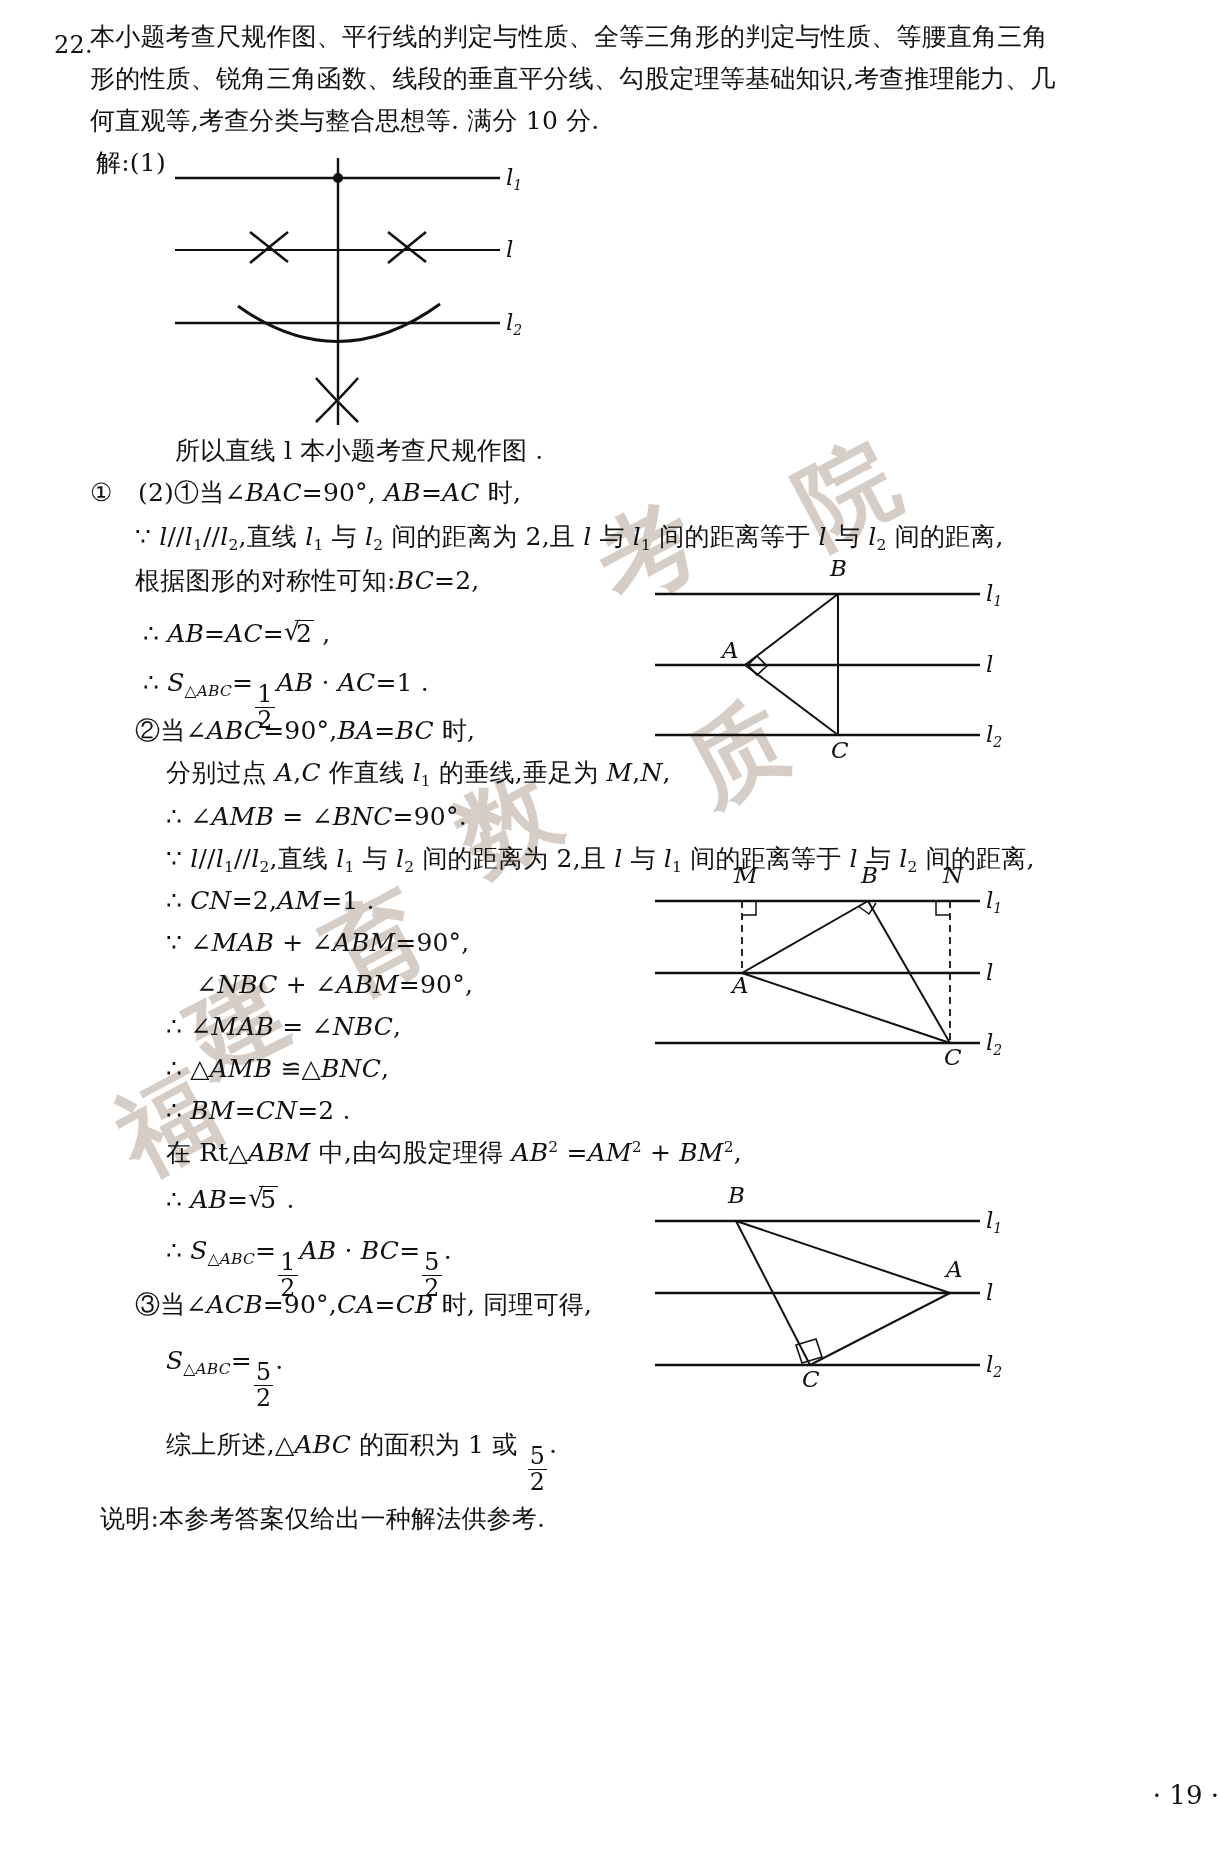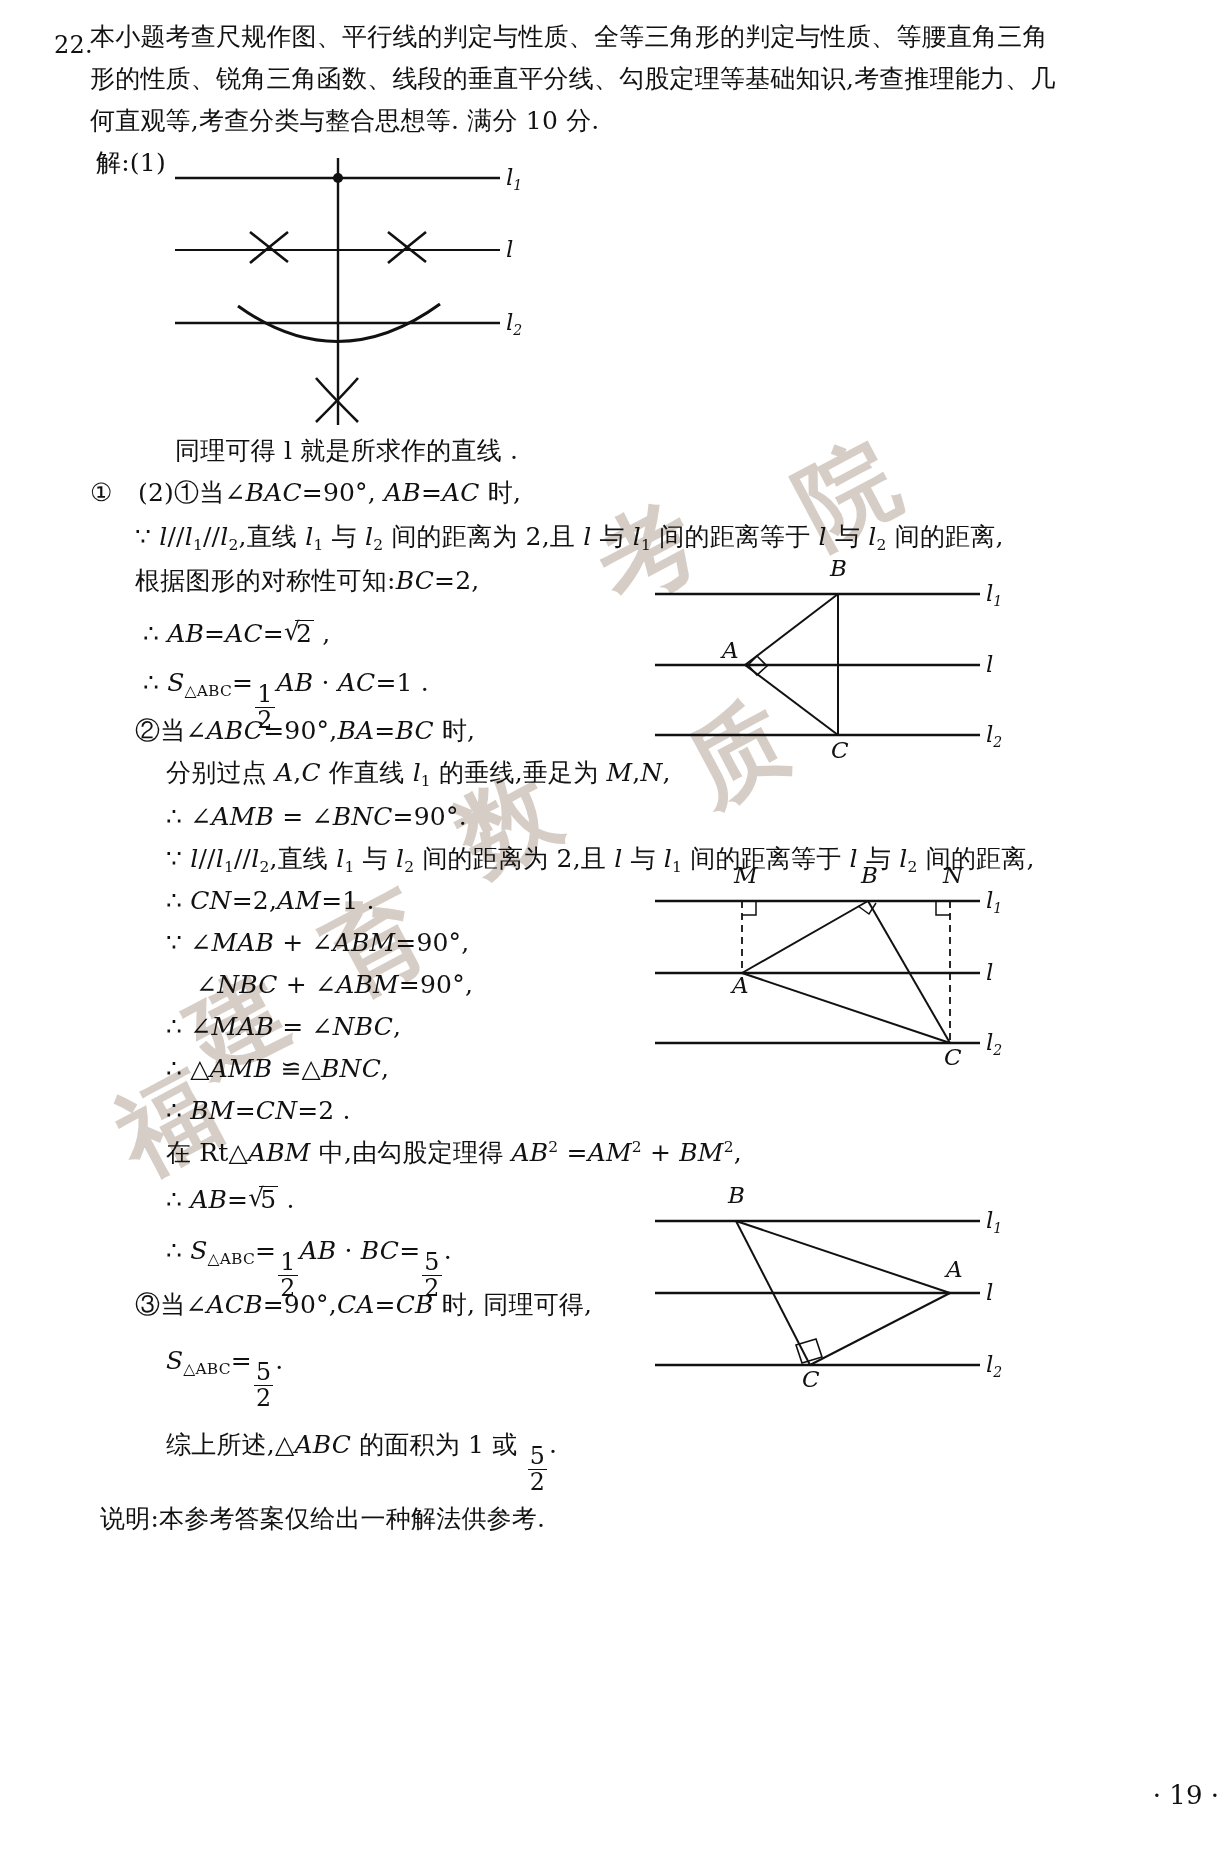--- a/index.html
+++ b/index.html
@@ -34,21 +34,21 @@
   
   .line {
     position: absolute;
     white-space: nowrap;
     font-size: 25px;
     line-height: 1;
     letter-spacing: .2px;
   }
   .cn { font-family: "DejaVu Serif", "Liberation Serif", serif; }
   .it { font-style: italic; font-family: "DejaVu Serif","Liberation Serif",serif; }
-  .sub { font-size: 0.62em; vertical-align: -0.32em; }
+  .sub { font-size: 0.62em; vertical-align: -0.32em; font-style: italic; }
   .subn { font-size: 0.62em; vertical-align: -0.32em; font-style: normal; }
   .sup { font-size: 0.62em; vertical-align: 0.55em; font-style: italic; }
 
   
   .frac {
     display: inline-flex;
     flex-direction: column;
     align-items: center;
     vertical-align: -0.48em;
     margin: 0 2px;
@@ -138,21 +138,21 @@
 
       <path d="M 146 218 Q 160 234 188 262" stroke="#111" stroke-width="2.6" fill="none"></path>
       <path d="M 188 218 Q 174 234 146 262" stroke="#111" stroke-width="2.6" fill="none"></path>
 
       <text class="lbl" x="336" y="25">l<tspan class="lbl-sub" dy="5">1</tspan></text>
       <text class="lbl" x="336" y="97">l</text>
       <text class="lbl" x="336" y="170">l<tspan class="lbl-sub" dy="5">2</tspan></text>
     </svg>
   </div>
 
-  <div class="line cn" style="left:175px; top:438px;">同理可得 l 就是所求作的直线 .</div>
+  <div class="line cn" style="left:175px; top:438px;">所以直线 l 本小题考查尺规作图 .</div>
 
   <div class="line cn" style="left:90px; top:480px;">
     <span>①</span>
   </div>
   <div class="line cn" style="left:90px; top:480px;margin-left:48px;">
     <span>(2)</span><span>①</span><span>当∠</span><span class="it">BAC</span><span>=90°,</span> <span class="it">AB</span><span>=</span><span class="it">AC</span><span> 时,</span>
   </div>
 
   <div class="line cn" style="left:135px; top:524px;">
     ∵ <span class="it">l</span>//<span class="it">l<span class="subn">1</span></span>//<span class="it">l<span class="subn">2</span></span>,直线 <span class="it">l<span class="subn">1</span></span> 与 <span class="it">l<span class="subn">2</span></span> 间的距离为 2,且 <span class="it">l</span> 与 <span class="it">l<span class="subn">1</span></span> 间的距离等于 <span class="it">l</span> 与 <span class="it">l<span class="subn">2</span></span> 间的距离,

